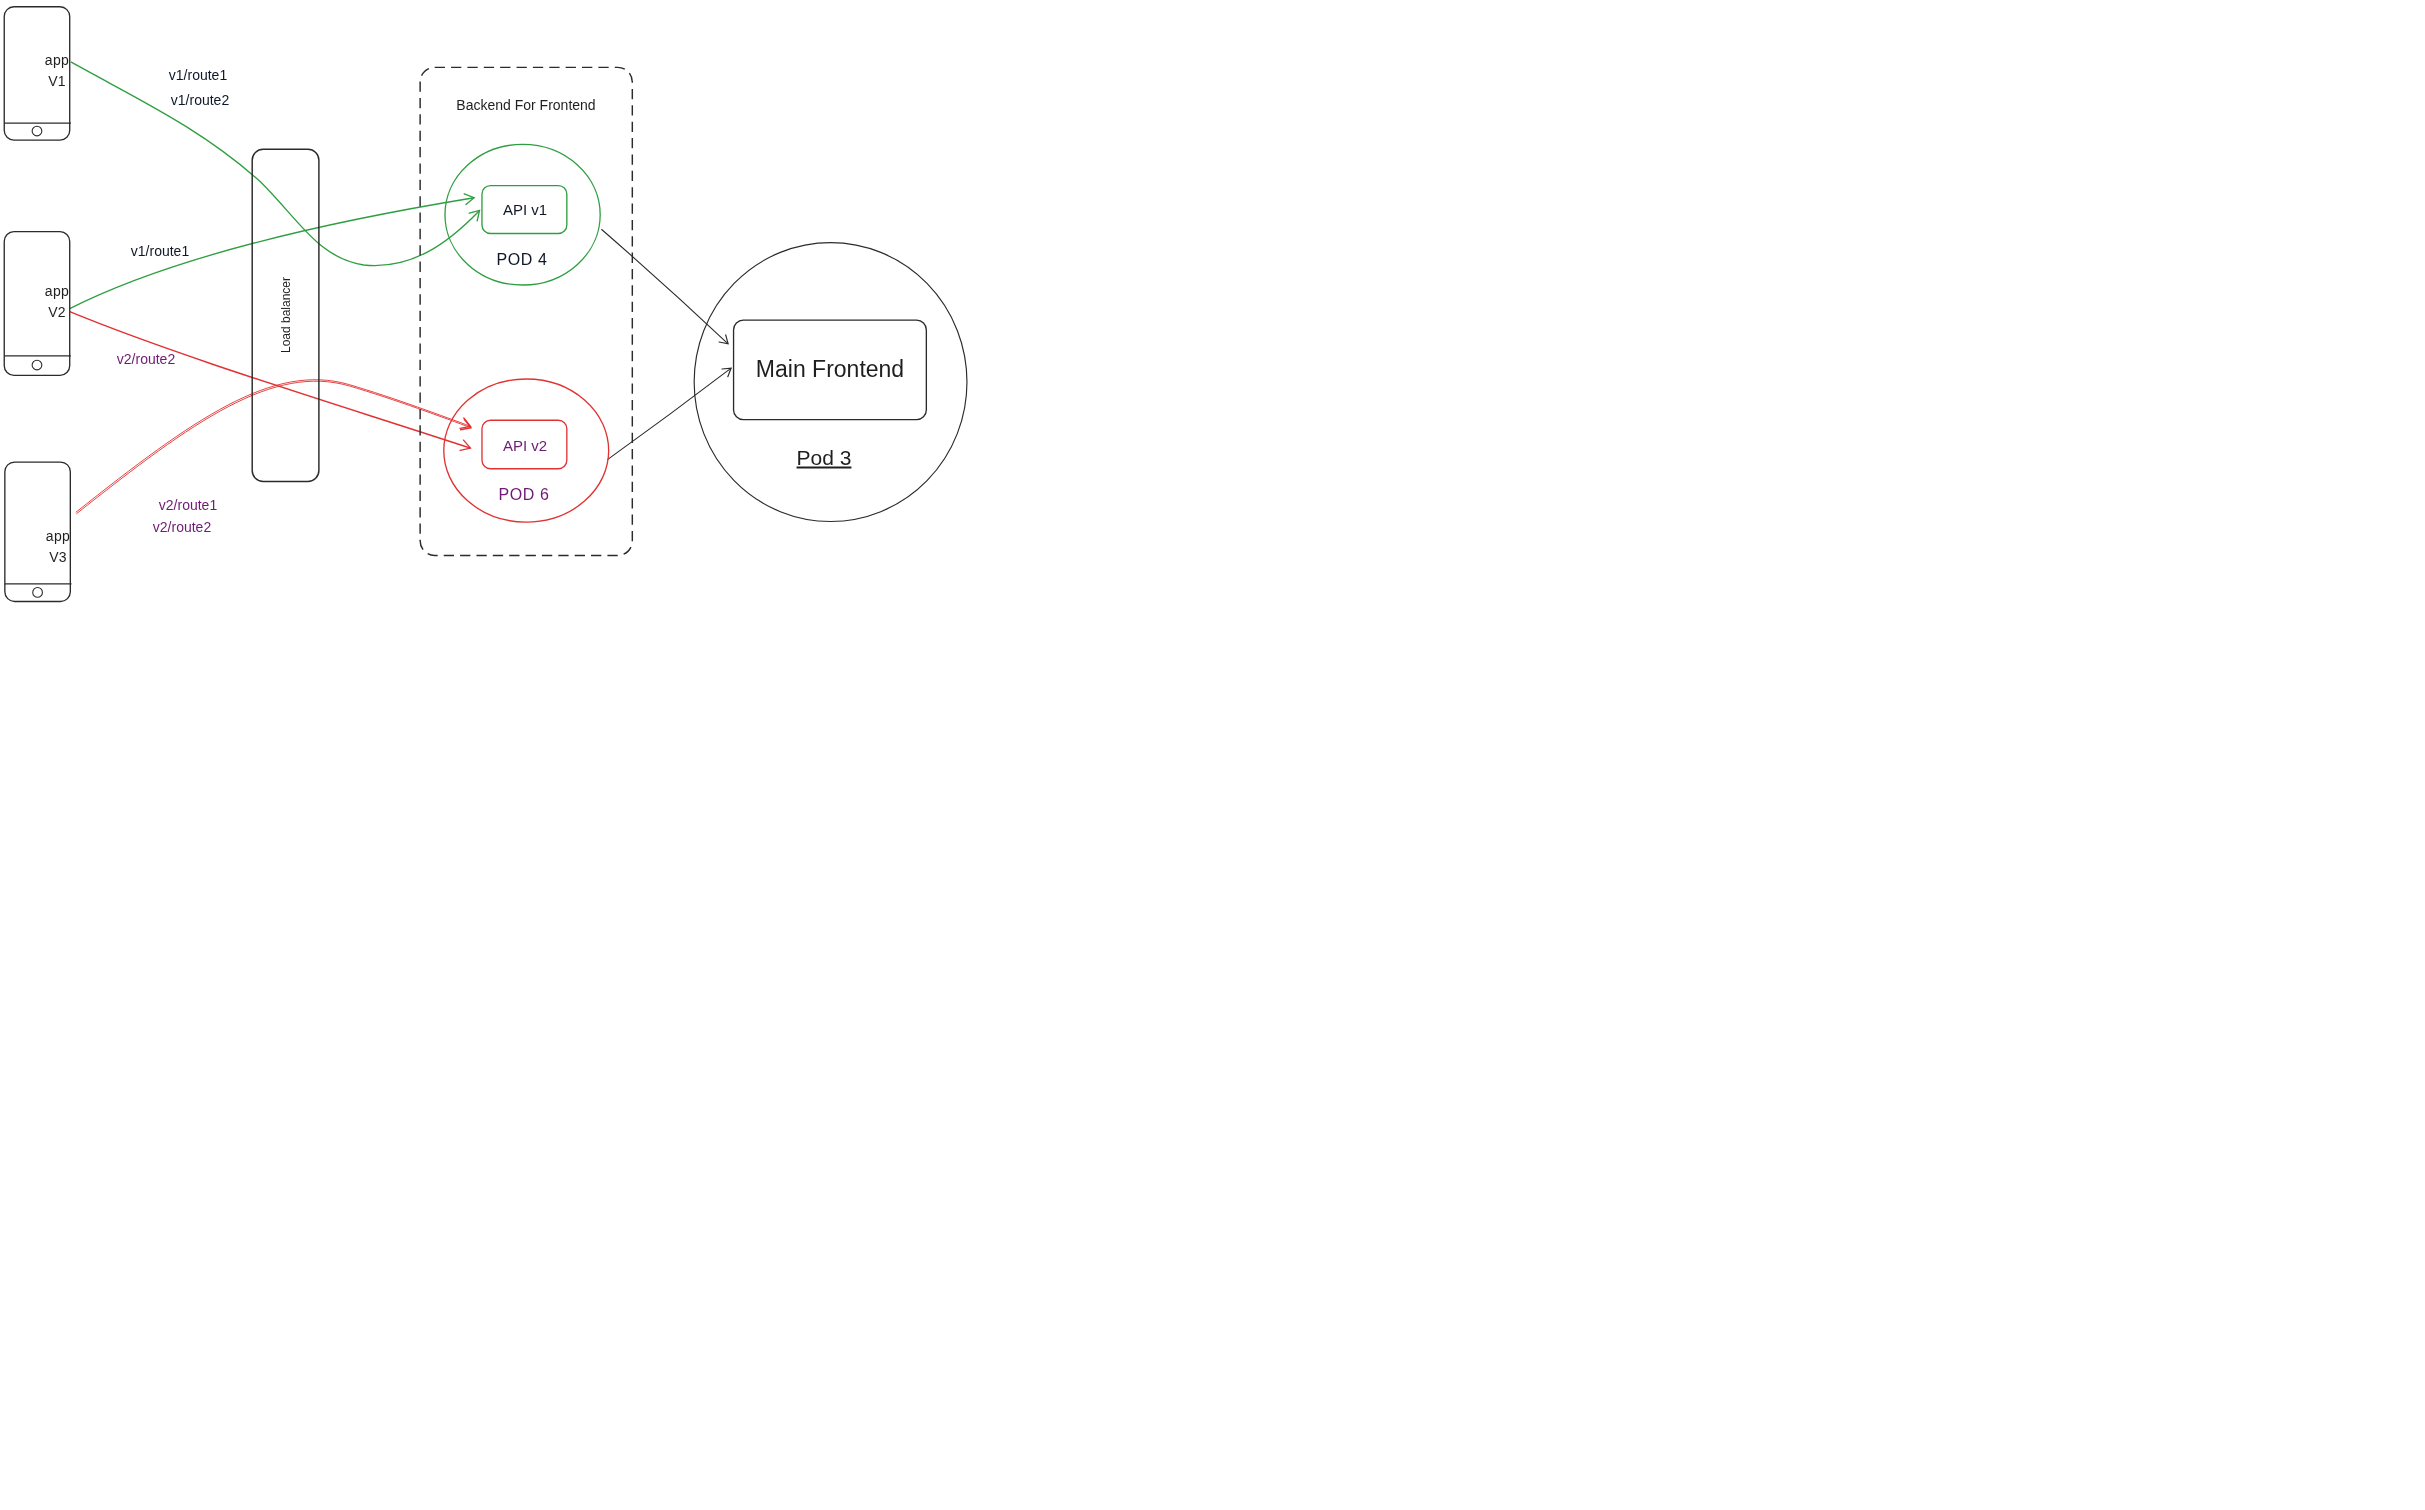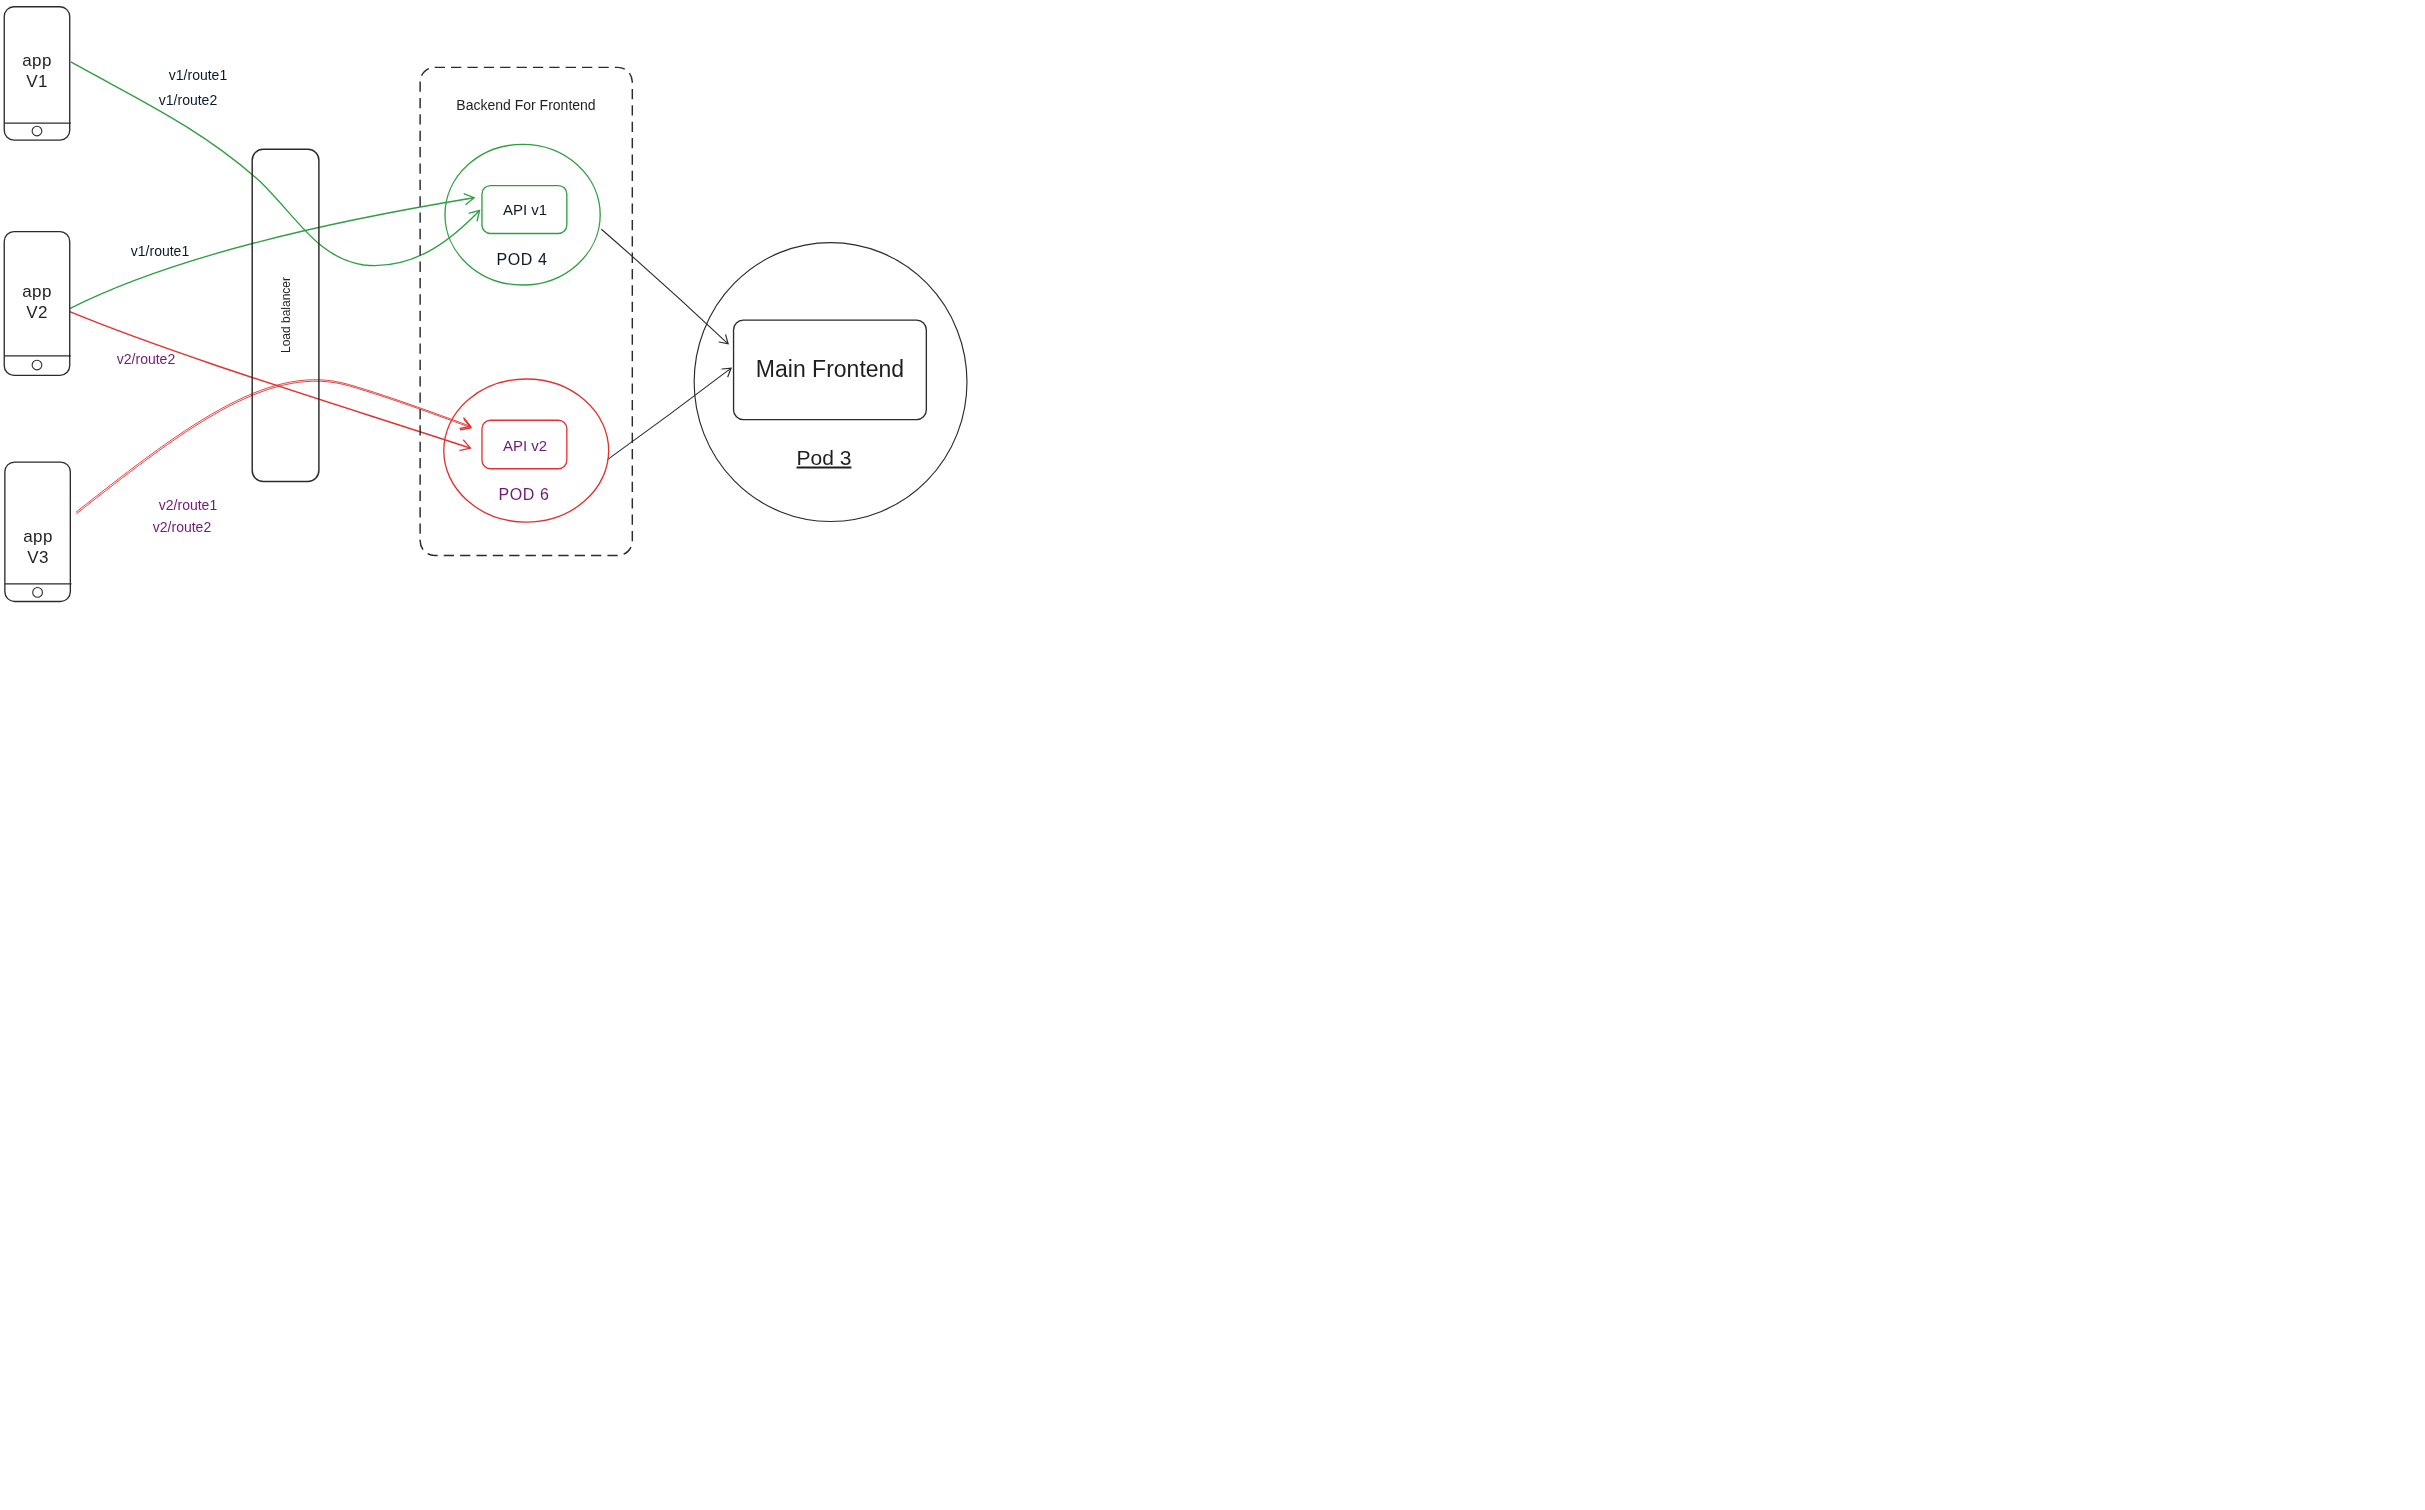--- a/index.html
+++ b/index.html
@@ -14,21 +14,21 @@
   .lbl{
     position:absolute;
     transform:translate(-50%,-50%);
     white-space:nowrap;
     color:#1f1f1f;
     text-align:center;
     line-height:1.0;
   }
   .green{color:#0f172a;}
   .red{color:#701a75;}
-  .phone-label{font-size:17px;line-height:21px;letter-spacing:0.3px;}
+  .phone-label{font-size:14px;line-height:21px;letter-spacing:0.3px;margin-left:20px;}
   .route-label{font-size:14px;}
   .lb-label{font-size:12px;transform:translate(-50%,-50%) rotate(-90deg);}
   .bff-title{font-size:14px;}
   .api-label{font-size:15px;}
   .pod-label{font-size:16px;letter-spacing:0.6px;}
   .mb-label{font-size:23px;}
   .pod3-label{font-size:21px;}
 </style>
 </head>
 <body>
@@ -98,21 +98,21 @@
   <div class="lbl phone-label" style="left:37px;top:302px;">
     <div>app</div>
     <div>V2</div>
   </div>
   <div class="lbl phone-label" style="left:38px;top:547px;">
     <div>app</div>
     <div>V3</div>
   </div>
 
   <div class="lbl route-label green" style="left:198px;top:75px;">v1/route1</div>
-  <div class="lbl route-label green" style="left:188px;top:100px;">v1/route2</div>
+  <div class="lbl route-label green" style="left:200px;top:100px;">v1/route2</div>
   <div class="lbl route-label green" style="left:160px;top:251px;">v1/route1</div>
   <div class="lbl route-label red" style="left:146px;top:359px;">v2/route2</div>
   <div class="lbl route-label red" style="left:188px;top:505px;">v2/route1</div>
   <div class="lbl route-label red" style="left:182px;top:527px;">v2/route2</div>
 
   <div class="lbl lb-label" style="left:286px;top:315px;">Load balancer</div>
 
   <div class="lbl bff-title" style="left:526px;top:89px;margin-top:16px;">Backend For Frontend</div>
 
   <div class="lbl api-label green" style="left:525px;top:209px;">API v1</div>

